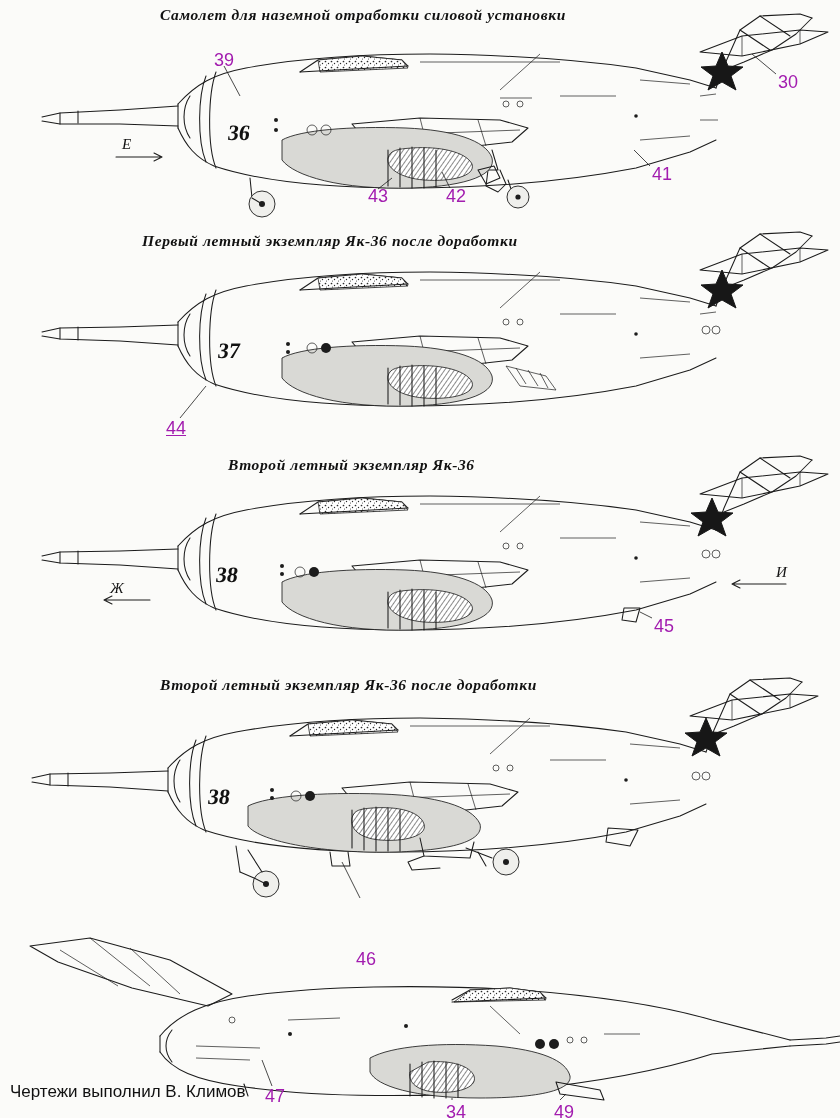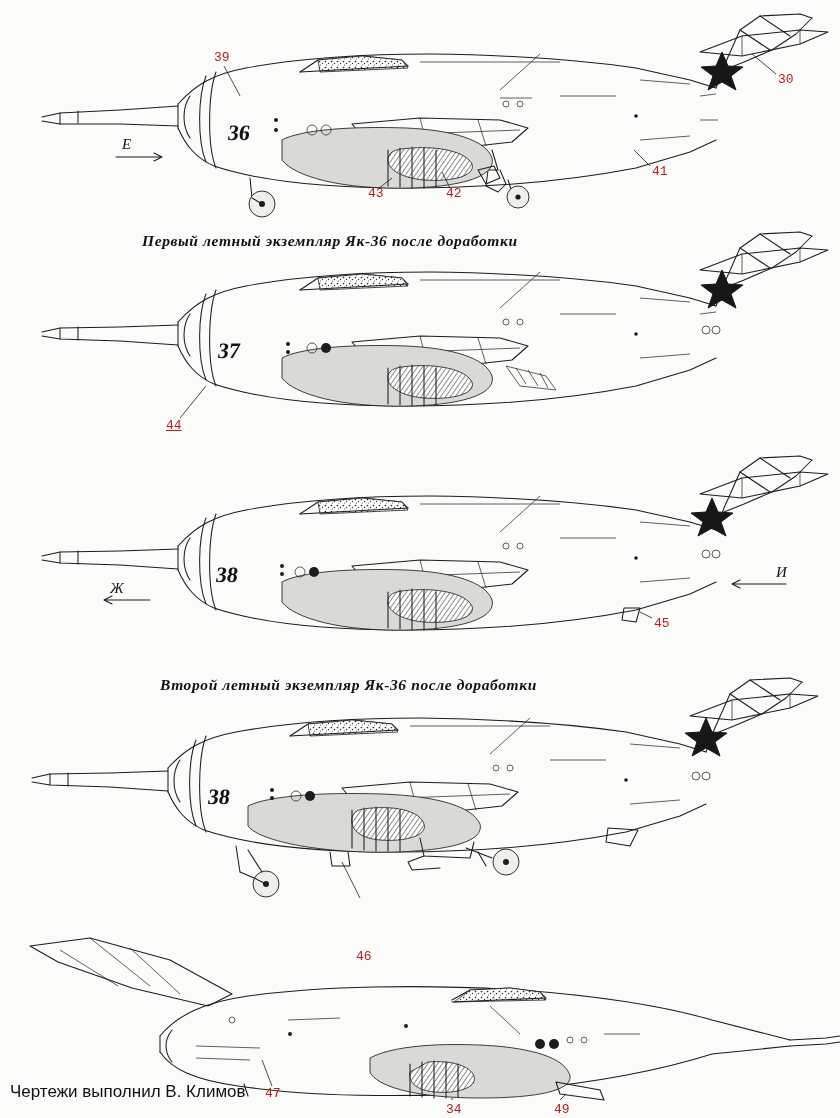--- a/index.html
+++ b/index.html
@@ -35,23 +35,23 @@
     position: absolute;
     left: 10px;
     top: 1082px;
     font-family: "Liberation Sans", sans-serif;
     font-size: 17px;
     color: #111;
     white-space: nowrap;
   }
   .callout {
     position: absolute;
-    font-family: Liberation Mono, monospace;
-    font-size: 13px;
-    color: #b91c1c;
+    font-family: Liberation Sans, sans-serif;
+    font-size: 18px;
+    color: #a21caf;
     white-space: nowrap;
   }
   .callout.underlined {
     text-decoration: underline;
   }
   .arrowlabel {
     position: absolute;
     font-family: "Liberation Serif", serif;
     font-style: italic;
     font-size: 15px;
@@ -408,21 +408,23 @@
       <circle class="dot" cx="406" cy="1026" r="2"></circle>
 
       <path class="ln" d="M244,1084 L248,1096"></path>
       <path class="ln" d="M556,1082 L600,1090 L604,1100 L560,1094 Z"></path>
       <path class="ln-lead" d="M272,1086 L262,1060"></path>
       <path class="ln-lead" d="M452,1100 L452,1098"></path>
       <path class="ln-lead" d="M560,1100 L566,1094"></path>
     </g>
   </svg>
 
+  <div class="caption" style="left:160px; top:6px;">Самолет для наземной отработки силовой установки</div>
   <div class="caption" style="left:142px; top:232px;">Первый летный экземпляр Як-36 после доработки</div>
+  <div class="caption" style="left:228px; top:456px;">Второй летный экземпляр Як-36</div>
   <div class="caption" style="left:160px; top:676px;">Второй летный экземпляр Як-36  после доработки</div>
 
   <div class="sideno" style="left:228px; top:120px;">36</div>
   <div class="sideno" style="left:218px; top:338px;">37</div>
   <div class="sideno" style="left:216px; top:562px;">38</div>
   <div class="sideno" style="left:208px; top:784px;">38</div>
 
   <div class="callout" style="left:214px; top:50px;">39</div>
   <div class="callout" style="left:778px; top:72px;">30</div>
   <div class="callout" style="left:652px; top:164px;">41</div>

